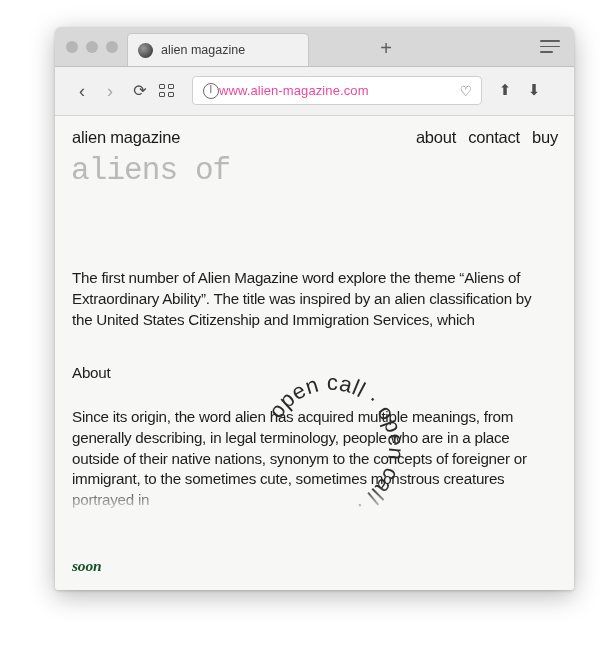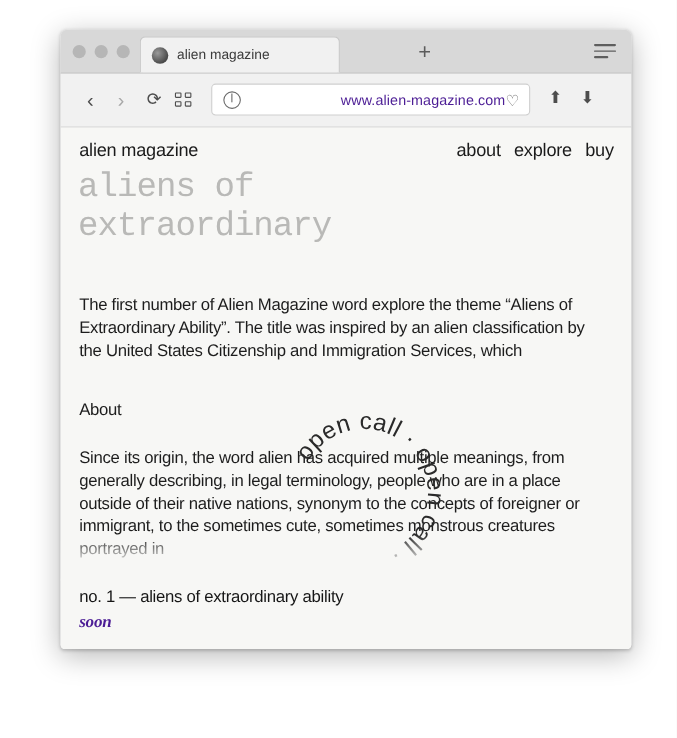--- a/index.html
+++ b/index.html
@@ -172,23 +172,23 @@
     position: absolute;
     left: 50%;
     top: 1.5px;
     transform: translateX(-50%);
     width: 1.4px;
     height: 8px;
     background: #6a6a6a;
   }
   .url-text {
     flex: 1;
-    text-align: right;
+    text-align: left;
     font-size: 13px;
-    color: #4c1d95;
+    color: #ec4899;
     letter-spacing: 0.1px;
   }
   .heart-icon {
     margin-right: 9px;
     color: #6a6a6a;
     font-size: 14px;
     line-height: 1;
   }
   .share-icon {
     position: absolute;
@@ -329,21 +329,21 @@
     top: 8px;
     font-size: 15.2px;
     color: #161616;
     letter-spacing: -0.25px;
   }
   .footer-soon {
     position: absolute;
     left: 17px;
     top: 31px;
     font-size: 15.5px;
-    color: #4c1d95;
+    color: #14532d;
     font-style: italic;
     font-family: "Liberation Serif", serif;
     font-weight: bold;
     letter-spacing: -0.2px;
   }
 </style>
 </head>
 <body>
 
 <div class="window">
@@ -384,28 +384,27 @@
     <div class="share-icon">⬆</div>
     <div class="download-icon">⬇</div>
   </div>
 
   <div class="page">
 
     <div class="site-header">
       <div class="brand">alien magazine</div>
       <div class="site-nav">
         <span>about</span>
-        <span>explore</span>
+        <span>contact</span>
         <span>buy</span>
       </div>
     </div>
 
     <div class="hero">
       <div class="l1">aliens of</div>
-      <div class="l2">extraordinary</div>
     </div>
 
     <div class="body-copy">The first number of Alien Magazine word explore the theme “Aliens of Extraordinary Ability”. The title was inspired by an alien classification by the United States Citizenship and Immigration Services, which</div>
 
     <div class="section-title">About</div>
 
     <div class="body-copy2">Since its origin, the word alien has acquired multiple meanings, from generally describing, in legal terminology, people who are in a place outside of their native nations, synonym to the concepts of foreigner or immigrant, to the sometimes cute, sometimes monstrous creatures portrayed in</div>
 
     <div class="circle-text">
       <svg viewBox="0 0 160 160" aria-hidden="true">
@@ -414,18 +413,17 @@
         </defs>
         <text>
           <textPath href="#circlePath" startOffset="8%">open call · open call ·</textPath>
         </text>
       </svg>
     </div>
 
     <div class="fade-mask"></div>
 
     <div class="footer">
-      <div class="footer-title">no. 1 — aliens of extraordinary ability</div>
       <div class="footer-soon">soon</div>
     </div>
 
   </div>
 </div>
 
 </body></html>

